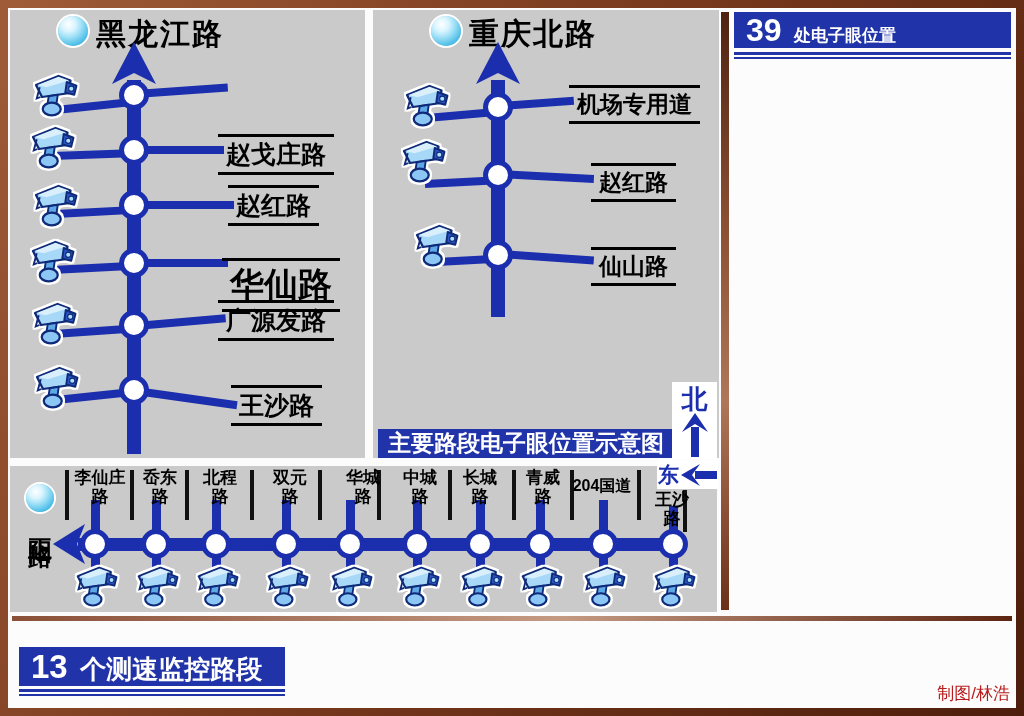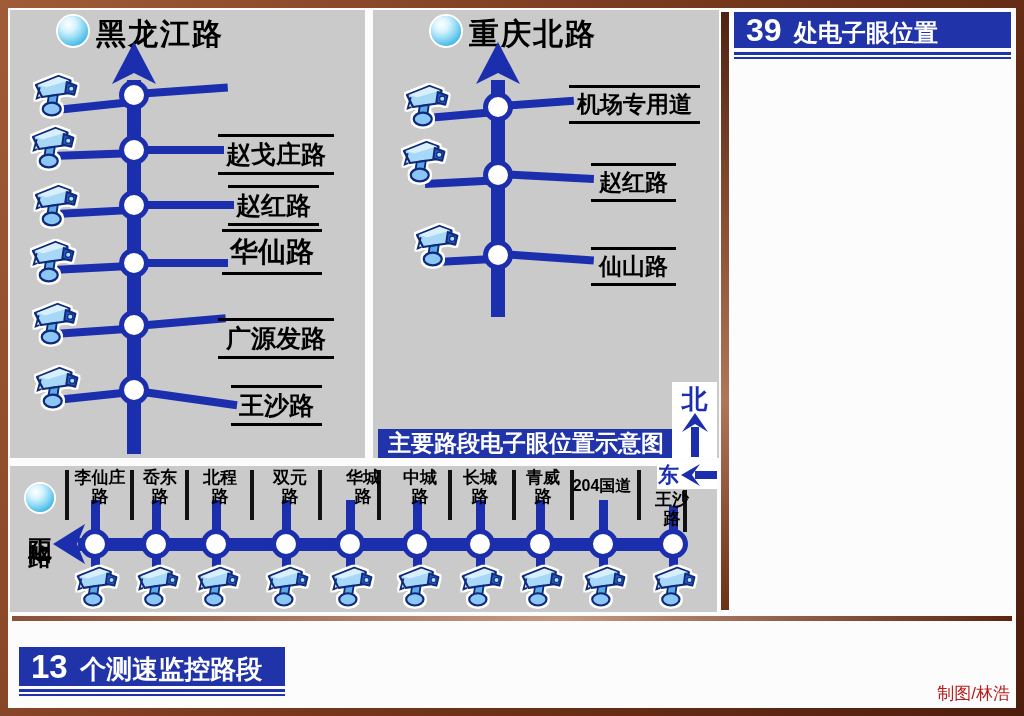--- a/index.html
+++ b/index.html
@@ -80,22 +80,22 @@
 
   <div class="node" style="left:109px;top:70px;"></div>
   <div class="node" style="left:109px;top:125px;"></div>
   <div class="node" style="left:109px;top:180px;"></div>
   <div class="node" style="left:109px;top:238px;"></div>
   <div class="node" style="left:109px;top:300px;"></div>
   <div class="node" style="left:109px;top:365px;"></div>
 
   <div class="rlabel" style="left:208px;top:124px;font-size:25px;">赵戈庄路</div>
   <div class="rlabel" style="left:218px;top:175px;font-size:25px;">赵红路</div>
-  <div class="rlabel" style="left:212px;top:219px;font-size:28px;text-align:center;">华仙路</div>
-  <div class="rlabel" style="left:208px;top:308px;font-size:25px;">广源发路</div>
+  <div class="rlabel" style="left:212px;top:248px;font-size:34px;text-align:center;">华仙路</div>
+  <div class="rlabel" style="left:208px;top:290px;font-size:25px;">广源发路</div>
   <div class="rlabel" style="left:221px;top:375px;font-size:25px;">王沙路</div>
 
   <svg class="cam" style="left:20px;top:60px;" width="48" height="48" viewBox="0 0 64 64">
       <use href="#camsym"></use>
     </svg>
   <svg class="cam" style="left:17px;top:112px;" width="48" height="48" viewBox="0 0 64 64">
       <use href="#camsym"></use>
     </svg>
   <svg class="cam" style="left:20px;top:170px;" width="48" height="48" viewBox="0 0 64 64">
       <use href="#camsym"></use>
@@ -271,21 +271,21 @@
     </svg>
   <svg class="cam" style="left:640px;top:96px;" width="46" height="46" viewBox="0 0 64 64">
       <use href="#camsym"></use>
     </svg>
 </div>
 
 <div class="abs" style="left:721px;top:12px;width:8px;height:598px;background:linear-gradient(to bottom,#4f2312,#8a4f33 35%,#b0765a 65%,#6b3018);"></div>
 
 <div class="bluebox" style="left:734px;top:12px;width:277px;height:36px;line-height:36px;padding-left:12px;box-sizing:border-box;">
   <span style="font-size:32px;">39</span>
-  <span style="font-size:24px;margin-left:8px;font-family:Liberation Mono, monospace;">处电子眼位置</span>
+  <span style="font-size:17px;margin-left:8px;font-family:Liberation Mono, monospace;">处电子眼位置</span>
 </div>
 <div class="ul" style="left:734px;top:52px;width:277px;height:3px;"></div>
 <div class="ul" style="left:734px;top:57px;width:277px;height:2px;"></div>
 
 <div class="compassbox" style="left:672px;top:382px;width:45px;height:77px;flex-direction:column;">
   <span class="compass-label" style="font-size:26px;line-height:28px;">北</span>
   <svg width="26" height="44" viewBox="0 0 26 44">
     <polygon points="13,0 26,19 13,11 0,19" fill="#1b2eae"></polygon>
     <rect x="9" y="14" width="8" height="30" fill="#1b2eae"></rect>
   </svg>

